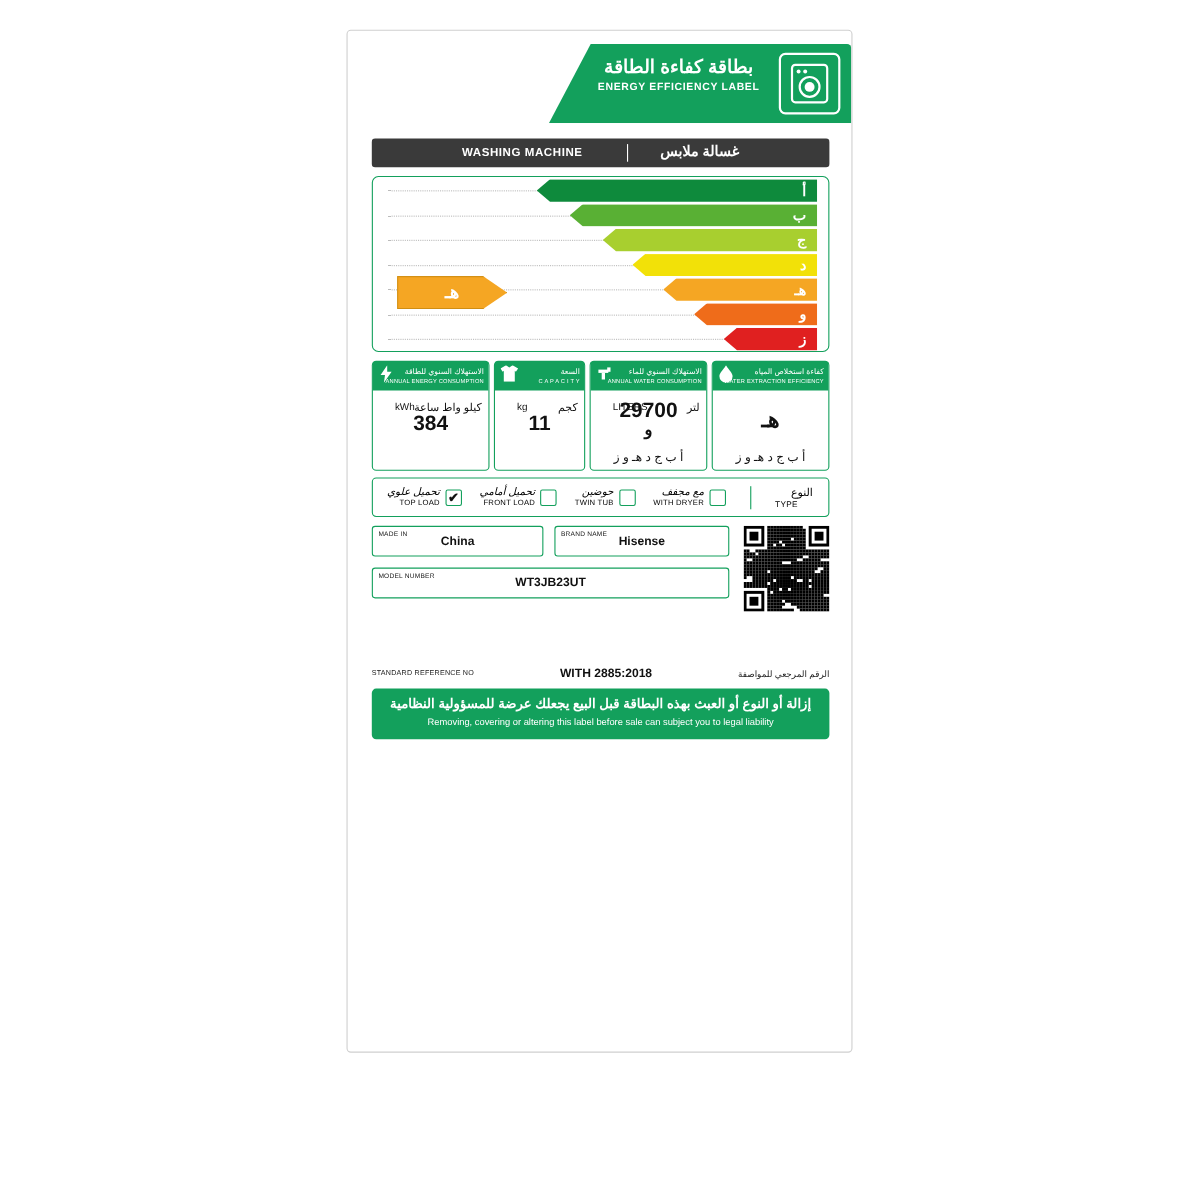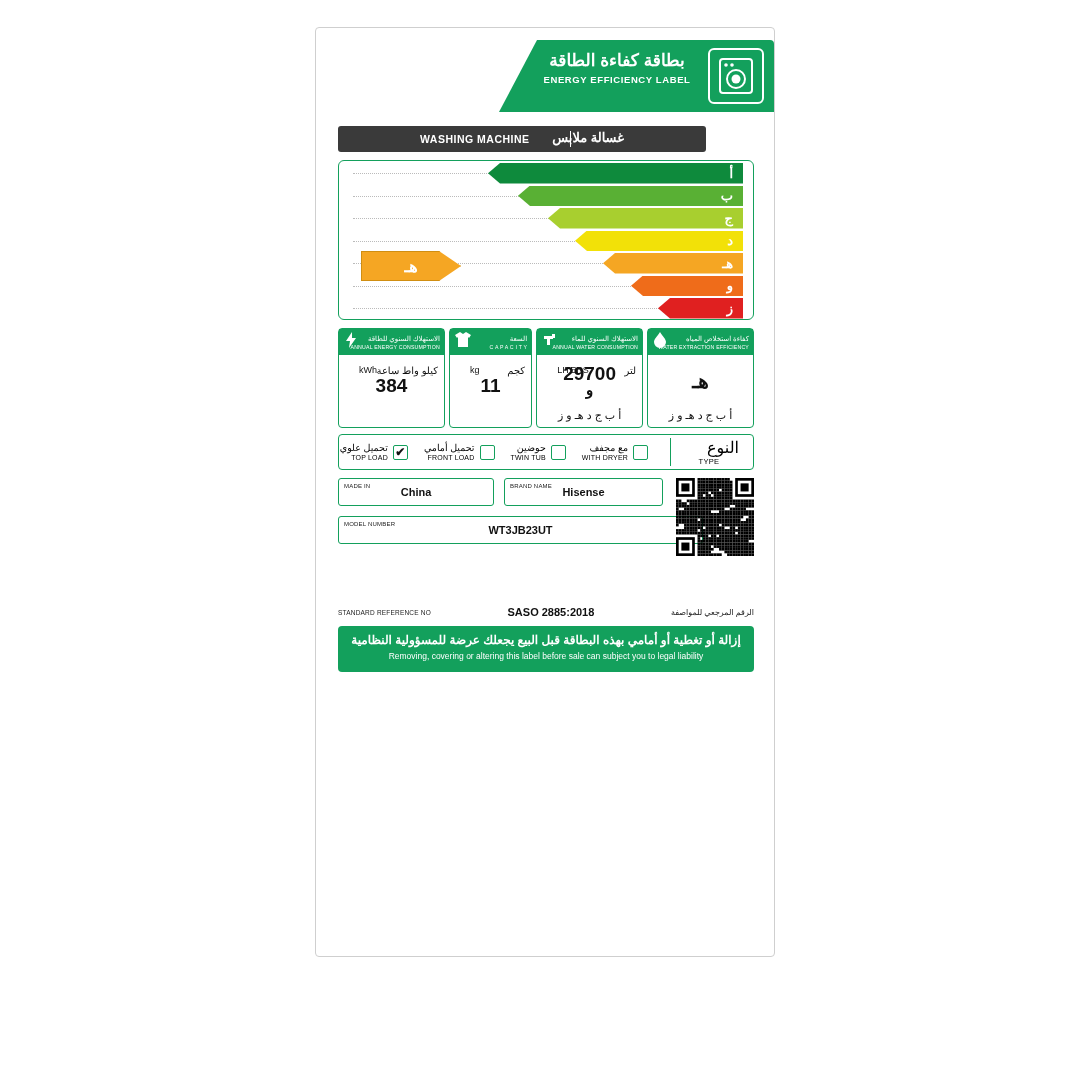--- a/index.html
+++ b/index.html
@@ -72,21 +72,21 @@
     line-height:14px;
   }
   .saso-en{
     font-size:9.5px; color:#333; line-height:13px;
   }
 
   
   .product-bar{
     position:absolute;
     left:22px; top:98px;
-    width:368px; height:26px;
+    width:416px; height:26px;
     background:#3a3a3a;
     border-radius:3px;
     color:#ffffff;
     display:flex; align-items:center;
   }
   .product-en{
     position:absolute; left:82px; top:7px;
     font-size:10.5px; font-weight:bold; letter-spacing:0.5px;
   }
   .divider-v{
@@ -196,28 +196,28 @@
     width:416px; height:36px;
     border:1px solid #13a05c;
     border-radius:4px;
     box-sizing:border-box;
     display:flex; align-items:center; justify-content:flex-end;
     padding-right:6px;
   }
   .type-label{
     text-align:center; padding:0 8px; border-left:1px solid #13a05c; margin-left:6px;
   }
-  .type-label .ar{font-size:16px; direction:rtl;margin-left:28px;}
+  .type-label .ar{font-size:10px; direction:rtl;margin-left:28px;}
   .type-label .en{font-size:7.5px; letter-spacing:0.3px;}
   .opt{
     display:flex; align-items:center; gap:5px;
     margin-right:16px;
   }
   .opt .txt{text-align:right;}
-  .opt .txt .ar{font-size:9.5px; direction:rtl; line-height:11px;}
+  .opt .txt .ar{font-size:9.5px; direction:rtl; line-height:11px;font-style:italic;}
   .opt .txt .en{font-size:7px; letter-spacing:0.2px; line-height:9px;}
   .cbx{
     width:15px;height:15px;border:1px solid #13a05c;border-radius:2px;
     display:flex;align-items:center;justify-content:center;
     font-size:12px;color:#111;font-weight:bold;box-sizing:border-box;
   }
 
   
   .info{
     position:absolute;
@@ -453,31 +453,31 @@
         <div class="en">MADE IN</div>
       </div>
       <div class="val">China</div>
     </div>
     <div class="field" style="top:0; left:166px; width:159px;">
       <div class="lab">
         <div class="en">BRAND NAME</div>
       </div>
       <div class="val">Hisense</div>
     </div>
-    <div class="field" style="top:38px; left:0; width:365px;padding-left:41px;">
+    <div class="field" style="top:38px; left:0; width:325px;padding-left:41px;">
       <div class="lab">
         <div class="en">MODEL NUMBER</div>
       </div>
       <div class="val">WT3JB23UT</div>
     </div>
 
 
     <div class="std-line">
       <div class="std-en">STANDARD REFERENCE NO</div>
-      <div class="std-val">SASO 2885:2018</div>
+      <div class="std-val">WITH 2885:2018</div>
       <div class="std-ar">الرقم المرجعي للمواصفة</div>
     </div>
 
     <svg class="qr" viewBox="0 0 29 29" id="qr">
         <rect x="0" y="0" width="7" height="7" fill="#000"></rect>
         <rect x="1" y="1" width="5" height="5" fill="#fff"></rect>
         <rect x="2" y="2" width="3" height="3" fill="#000"></rect>
         <rect x="22" y="0" width="7" height="7" fill="#000"></rect>
         <rect x="23" y="1" width="5" height="5" fill="#fff"></rect>
         <rect x="24" y="2" width="3" height="3" fill="#000"></rect>
@@ -1078,17 +1078,17 @@
         <rect x="23" y="28" width="1" height="1" fill="#000"></rect>
         <rect x="24" y="28" width="1" height="1" fill="#000"></rect>
         <rect x="25" y="28" width="1" height="1" fill="#000"></rect>
         <rect x="26" y="28" width="1" height="1" fill="#000"></rect>
         <rect x="27" y="28" width="1" height="1" fill="#000"></rect>
         <rect x="28" y="28" width="1" height="1" fill="#000"></rect>
       </svg>
   </div>
 
   <div class="footer">
-    <div class="ar">إزالة أو تغطية أو أمامي بهذه البطاقة قبل البيع يجعلك عرضة للمسؤولية النظامية</div>
+    <div class="ar">إزالة أو النوع أو العبث بهذه البطاقة قبل البيع يجعلك عرضة للمسؤولية النظامية</div>
     <div class="en">Removing, covering or altering this label before sale can subject you to legal liability</div>
   </div>
 
 </div>
 
 </body></html>

